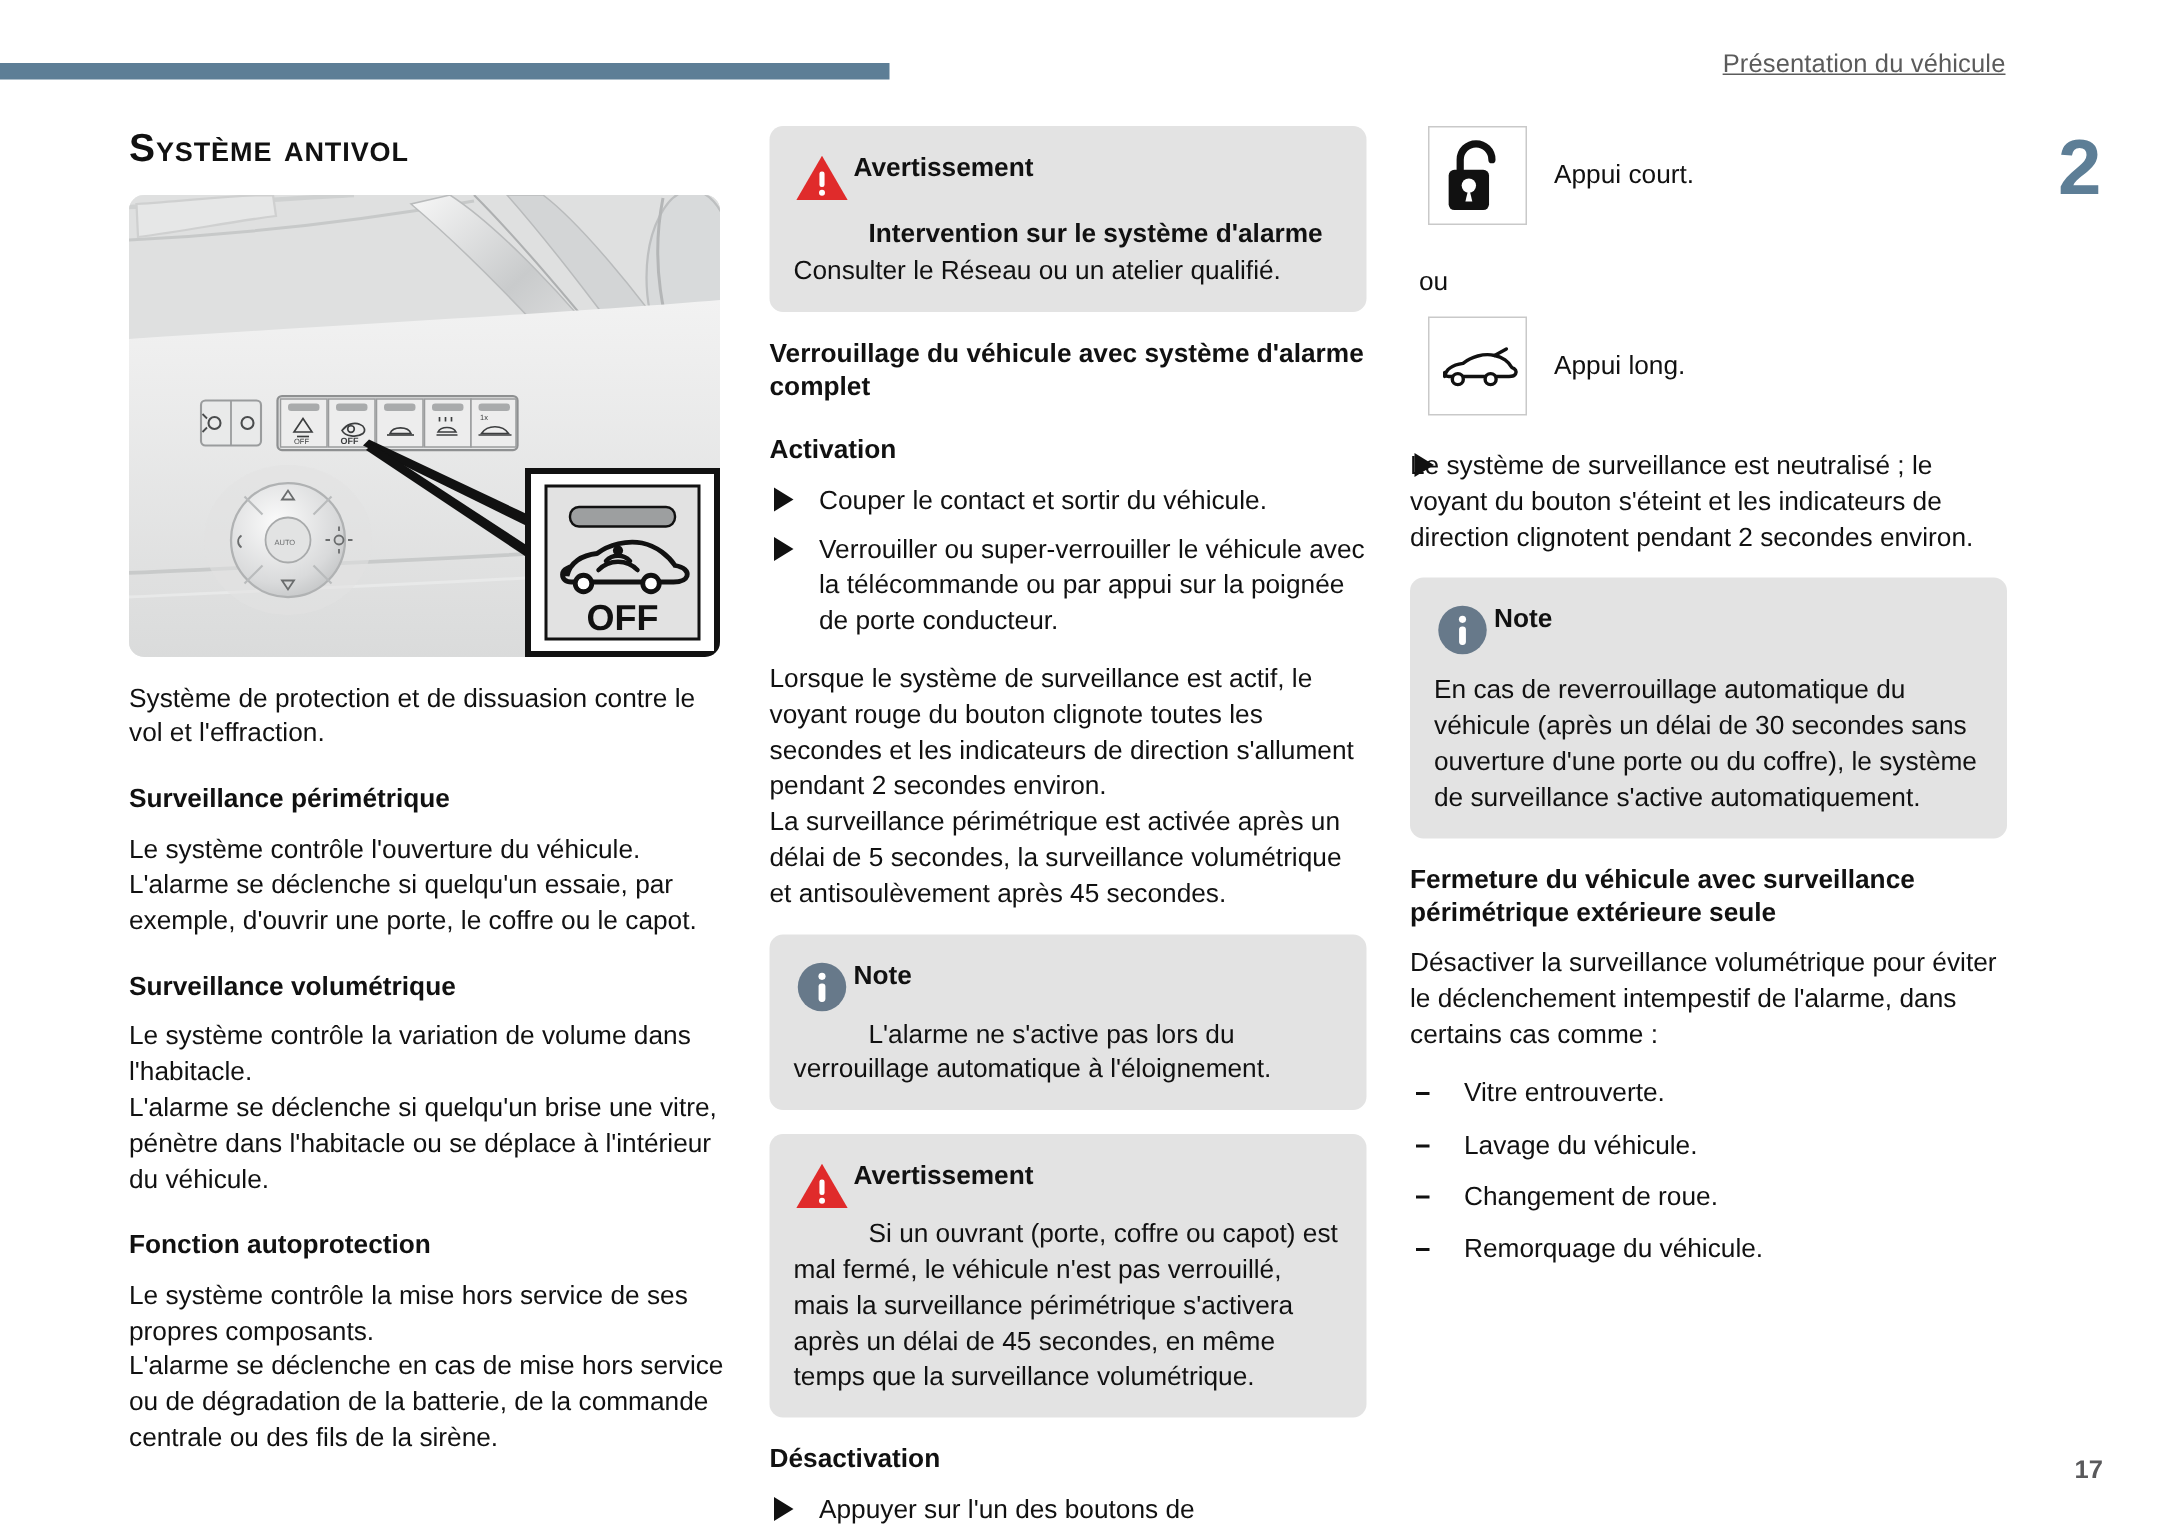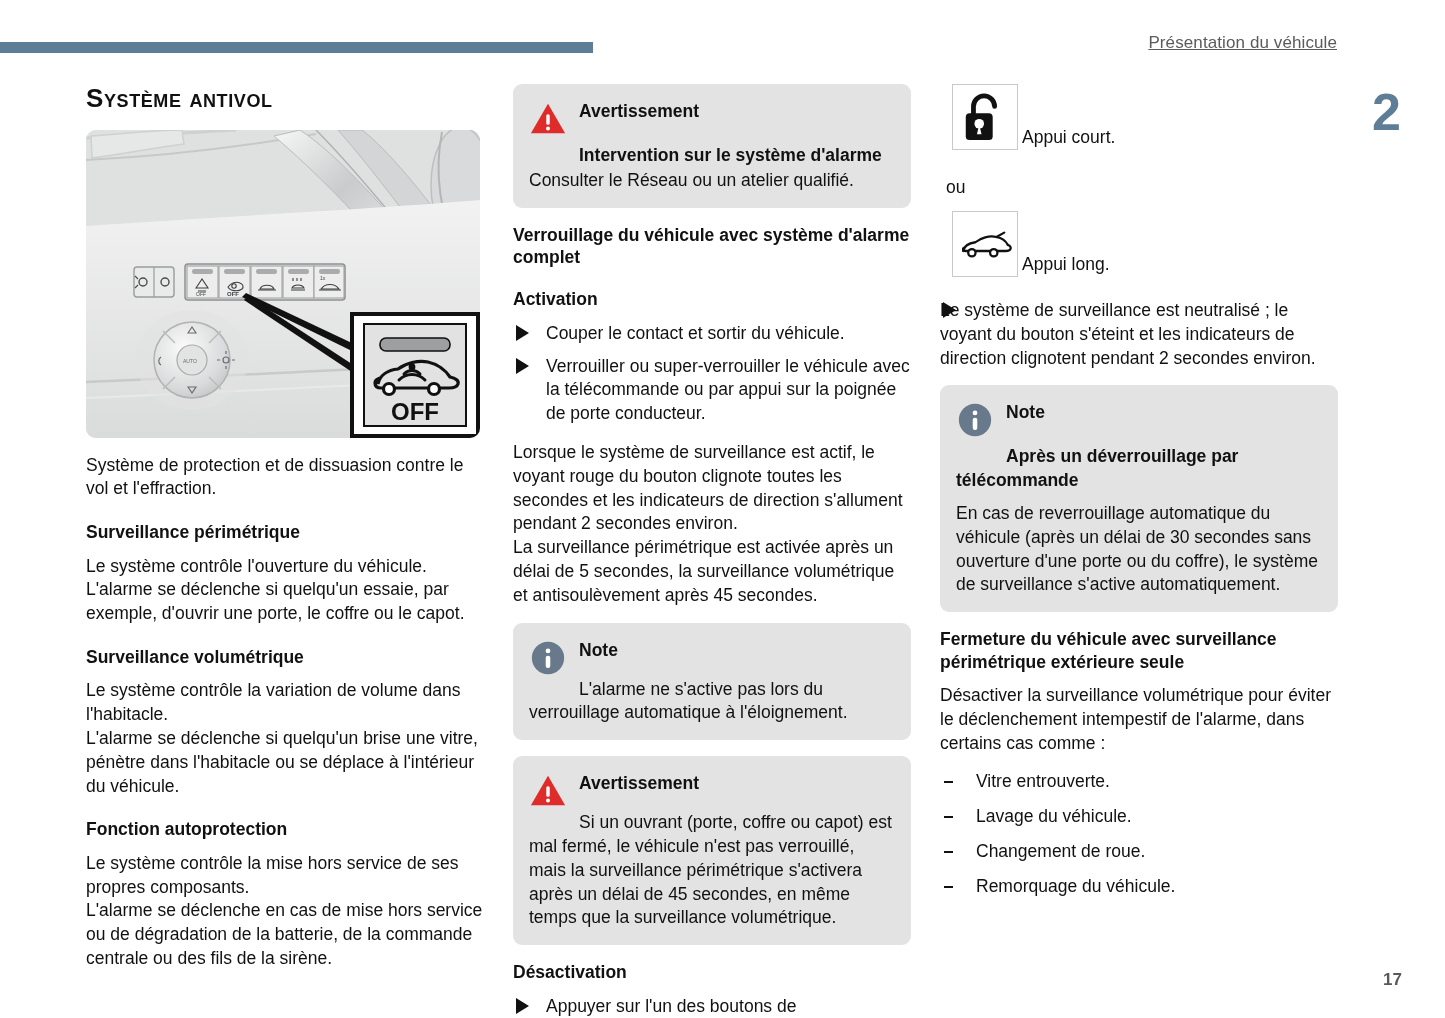--- a/index.html
+++ b/index.html
@@ -123,21 +123,21 @@
   
   .callout {
     background: #e3e3e3;
     border-radius: 9px;
     padding: 14px 16px 15px 16px;
     margin: 0 0 16px 0;
   }
   .callout-head-row {
     display: flex;
     align-items: flex-start;
-    gap: 12px;
+    gap: 2px;
   }
   .callout-icon {
     flex: 0 0 auto;
     width: 38px; height: 38px;
     margin-top: 2px;
   }
   .callout-title {
     font-size: 17.5px;
     font-weight: bold;
     line-height: 1.3;
@@ -153,22 +153,22 @@
   .callout-body {
     font-size: 17.5px;
     line-height: 1.36;
     margin: 1px 0 0 0;
   }
   .callout-body.indented { text-indent: 50px; }
 
   
   .icon-row {
     display: flex;
-    align-items: flex-end;
-    gap: 4px;
+    align-items: center;
+    gap: 18px;
     margin-bottom: 6px;
     padding-left: 12px;
   }
   .icon-frame {
     width: 66px; height: 66px;
     border: 1px solid #c9c9c9;
     background: #fff;
     display: flex;
     align-items: center;
     justify-content: center;
@@ -473,21 +473,20 @@
       <div class="callout-head-row">
         <span class="callout-icon">
           <svg viewBox="0 0 40 40" width="38" height="38">
             <circle cx="20" cy="20" r="17" fill="#67798a"></circle>
             <circle cx="20" cy="12.5" r="2.5" fill="#fff"></circle>
             <rect x="17.6" y="17.5" width="4.8" height="13" rx="2.2" fill="#fff"></rect>
           </svg>
         </span>
         <span class="callout-title">Note</span>
       </div>
-      <p class="callout-lead">Après un déverrouillage par télécommande</p>
       <p class="callout-body" style="margin-top:9px">En cas de reverrouillage automatique du véhicule (après un délai de 30 secondes sans ouverture d'une porte ou du coffre), le système de surveillance s'active automatiquement.</p>
     </div>
 
     <h2 class="sub-head" style="margin-top:0">Fermeture du véhicule avec surveillance périmétrique extérieure seule</h2>
 
     <p class="body">Désactiver la surveillance volumétrique pour éviter le déclenchement intempestif de l'alarme, dans certains cas comme :</p>
 
     <ul class="dash-list">
       <li>
         <span class="dash-glyph"></span>

